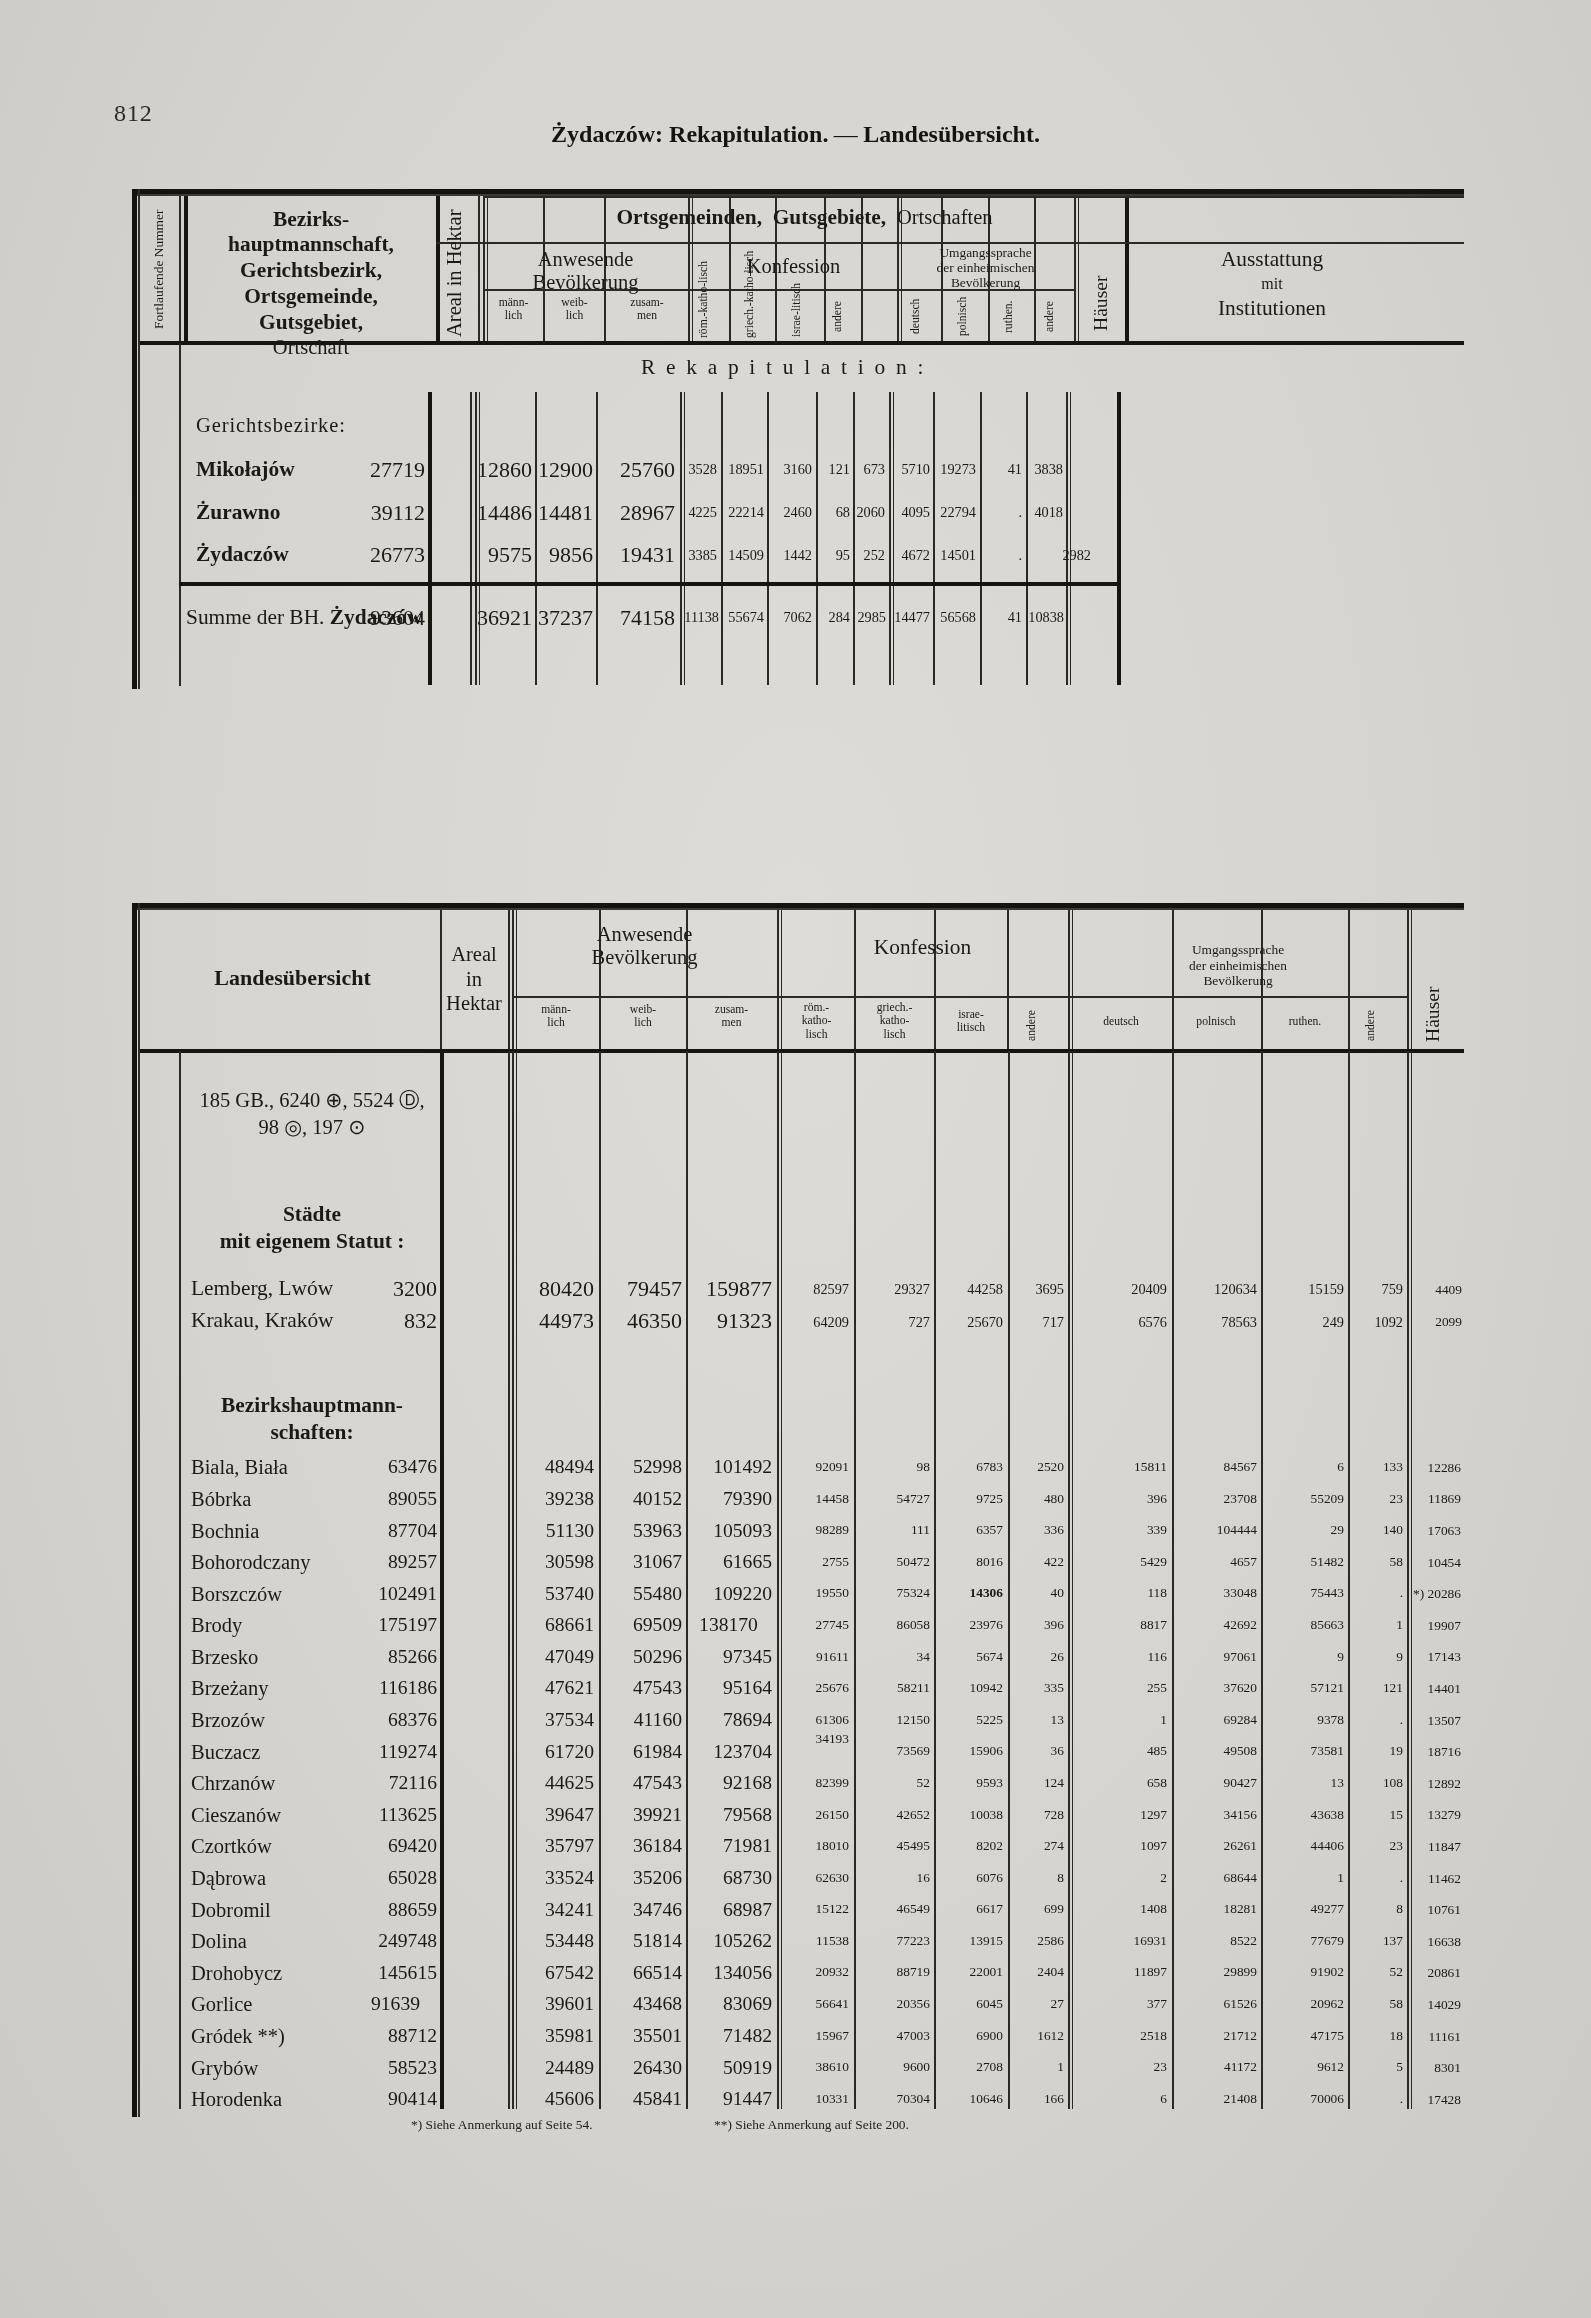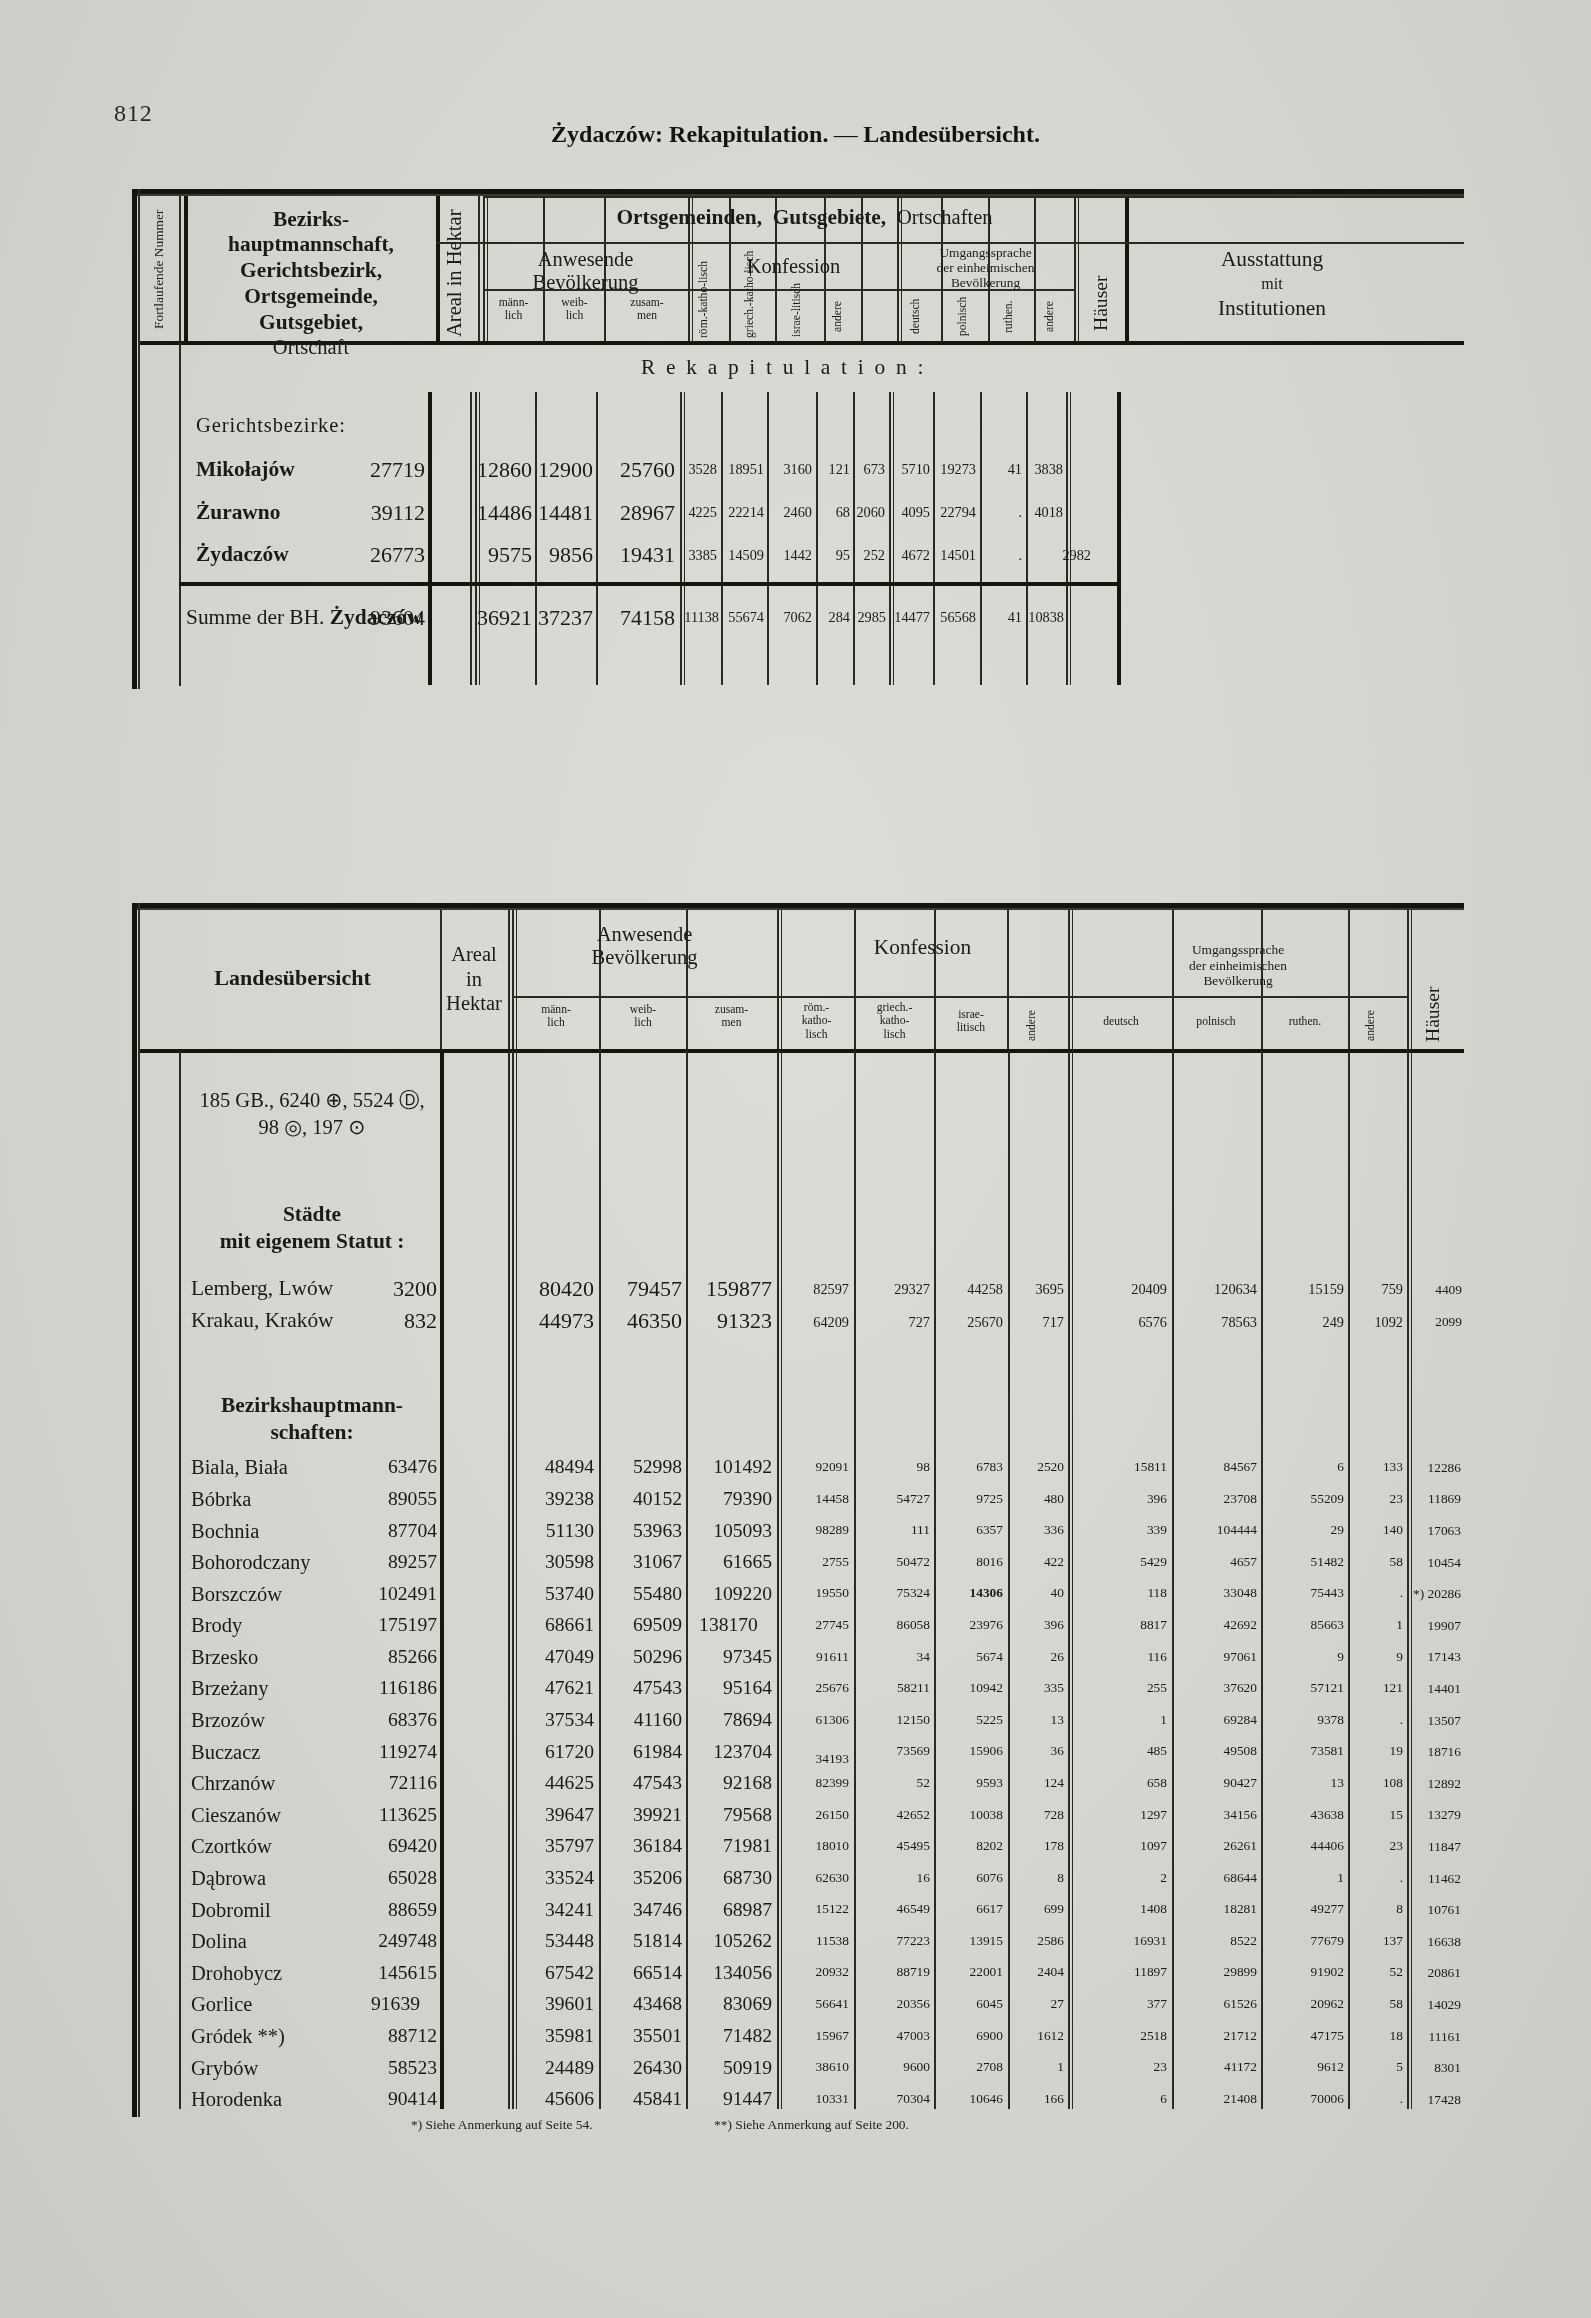--- a/index.html
+++ b/index.html
@@ -575,21 +575,21 @@
           <div class="num numXs" style="left: 1126px; width: 86px; top: 809px;">9378</div>
           <div class="num numXs" style="left: 1214px; width: 57px; top: 809px;">.</div>
           <div class="num numXs" style="left: 1274px; width: 55px; top: 810px;">13507</div>
         </div>
         <div>
           <div class="rowLbl" style="left: 59px; top: 838px; font-size: 20.5px;">Buczacz</div>
           <div class="num numMid" style="left: 223px; width: 82px; top: 838px;">119274</div>
           <div class="num numMid" style="left: 378px; width: 84px; top: 838px;">61720</div>
           <div class="num numMid" style="left: 466px; width: 84px; top: 838px;">61984</div>
           <div class="num numMid" style="left: 553px; width: 87px; top: 838px;">123704</div>
-          <div class="num numXs" style="left: 644px; width: 73px; top: 848px;">34193</div>
+          <div class="num numXs" style="left: 644px; width: 73px; top: 828px;">34193</div>
           <div class="num numXs" style="left: 721px; width: 77px; top: 840px;">73569</div>
           <div class="num numXs" style="left: 801px; width: 70px; top: 840px;">15906</div>
           <div class="num numXs" style="left: 873px; width: 59px; top: 840px;">36</div>
           <div class="num numXs" style="left: 935px; width: 100px; top: 840px;">485</div>
           <div class="num numXs" style="left: 1039px; width: 86px; top: 840px;">49508</div>
           <div class="num numXs" style="left: 1126px; width: 86px; top: 840px;">73581</div>
           <div class="num numXs" style="left: 1214px; width: 57px; top: 840px;">19</div>
           <div class="num numXs" style="left: 1274px; width: 55px; top: 841px;">18716</div>
         </div>
         <div>
@@ -626,21 +626,21 @@
         </div>
         <div>
           <div class="rowLbl" style="left: 59px; top: 932px; font-size: 20.5px;">Czortków</div>
           <div class="num numMid" style="left: 223px; width: 82px; top: 932px;">69420</div>
           <div class="num numMid" style="left: 378px; width: 84px; top: 932px;">35797</div>
           <div class="num numMid" style="left: 466px; width: 84px; top: 932px;">36184</div>
           <div class="num numMid" style="left: 553px; width: 87px; top: 932px;">71981</div>
           <div class="num numXs" style="left: 644px; width: 73px; top: 935px;">18010</div>
           <div class="num numXs" style="left: 721px; width: 77px; top: 935px;">45495</div>
           <div class="num numXs" style="left: 801px; width: 70px; top: 935px;">8202</div>
-          <div class="num numXs" style="left: 873px; width: 59px; top: 935px;">178</div>
+          <div class="num numXs" style="left: 873px; width: 59px; top: 935px;">274</div>
           <div class="num numXs" style="left: 935px; width: 100px; top: 935px;">1097</div>
           <div class="num numXs" style="left: 1039px; width: 86px; top: 935px;">26261</div>
           <div class="num numXs" style="left: 1126px; width: 86px; top: 935px;">44406</div>
           <div class="num numXs" style="left: 1214px; width: 57px; top: 935px;">23</div>
           <div class="num numXs" style="left: 1274px; width: 55px; top: 936px;">11847</div>
         </div>
         <div>
           <div class="rowLbl" style="left: 59px; top: 964px; font-size: 20.5px;">Dąbrowa</div>
           <div class="num numMid" style="left: 223px; width: 82px; top: 964px;">65028</div>
           <div class="num numMid" style="left: 378px; width: 84px; top: 964px;">33524</div>

